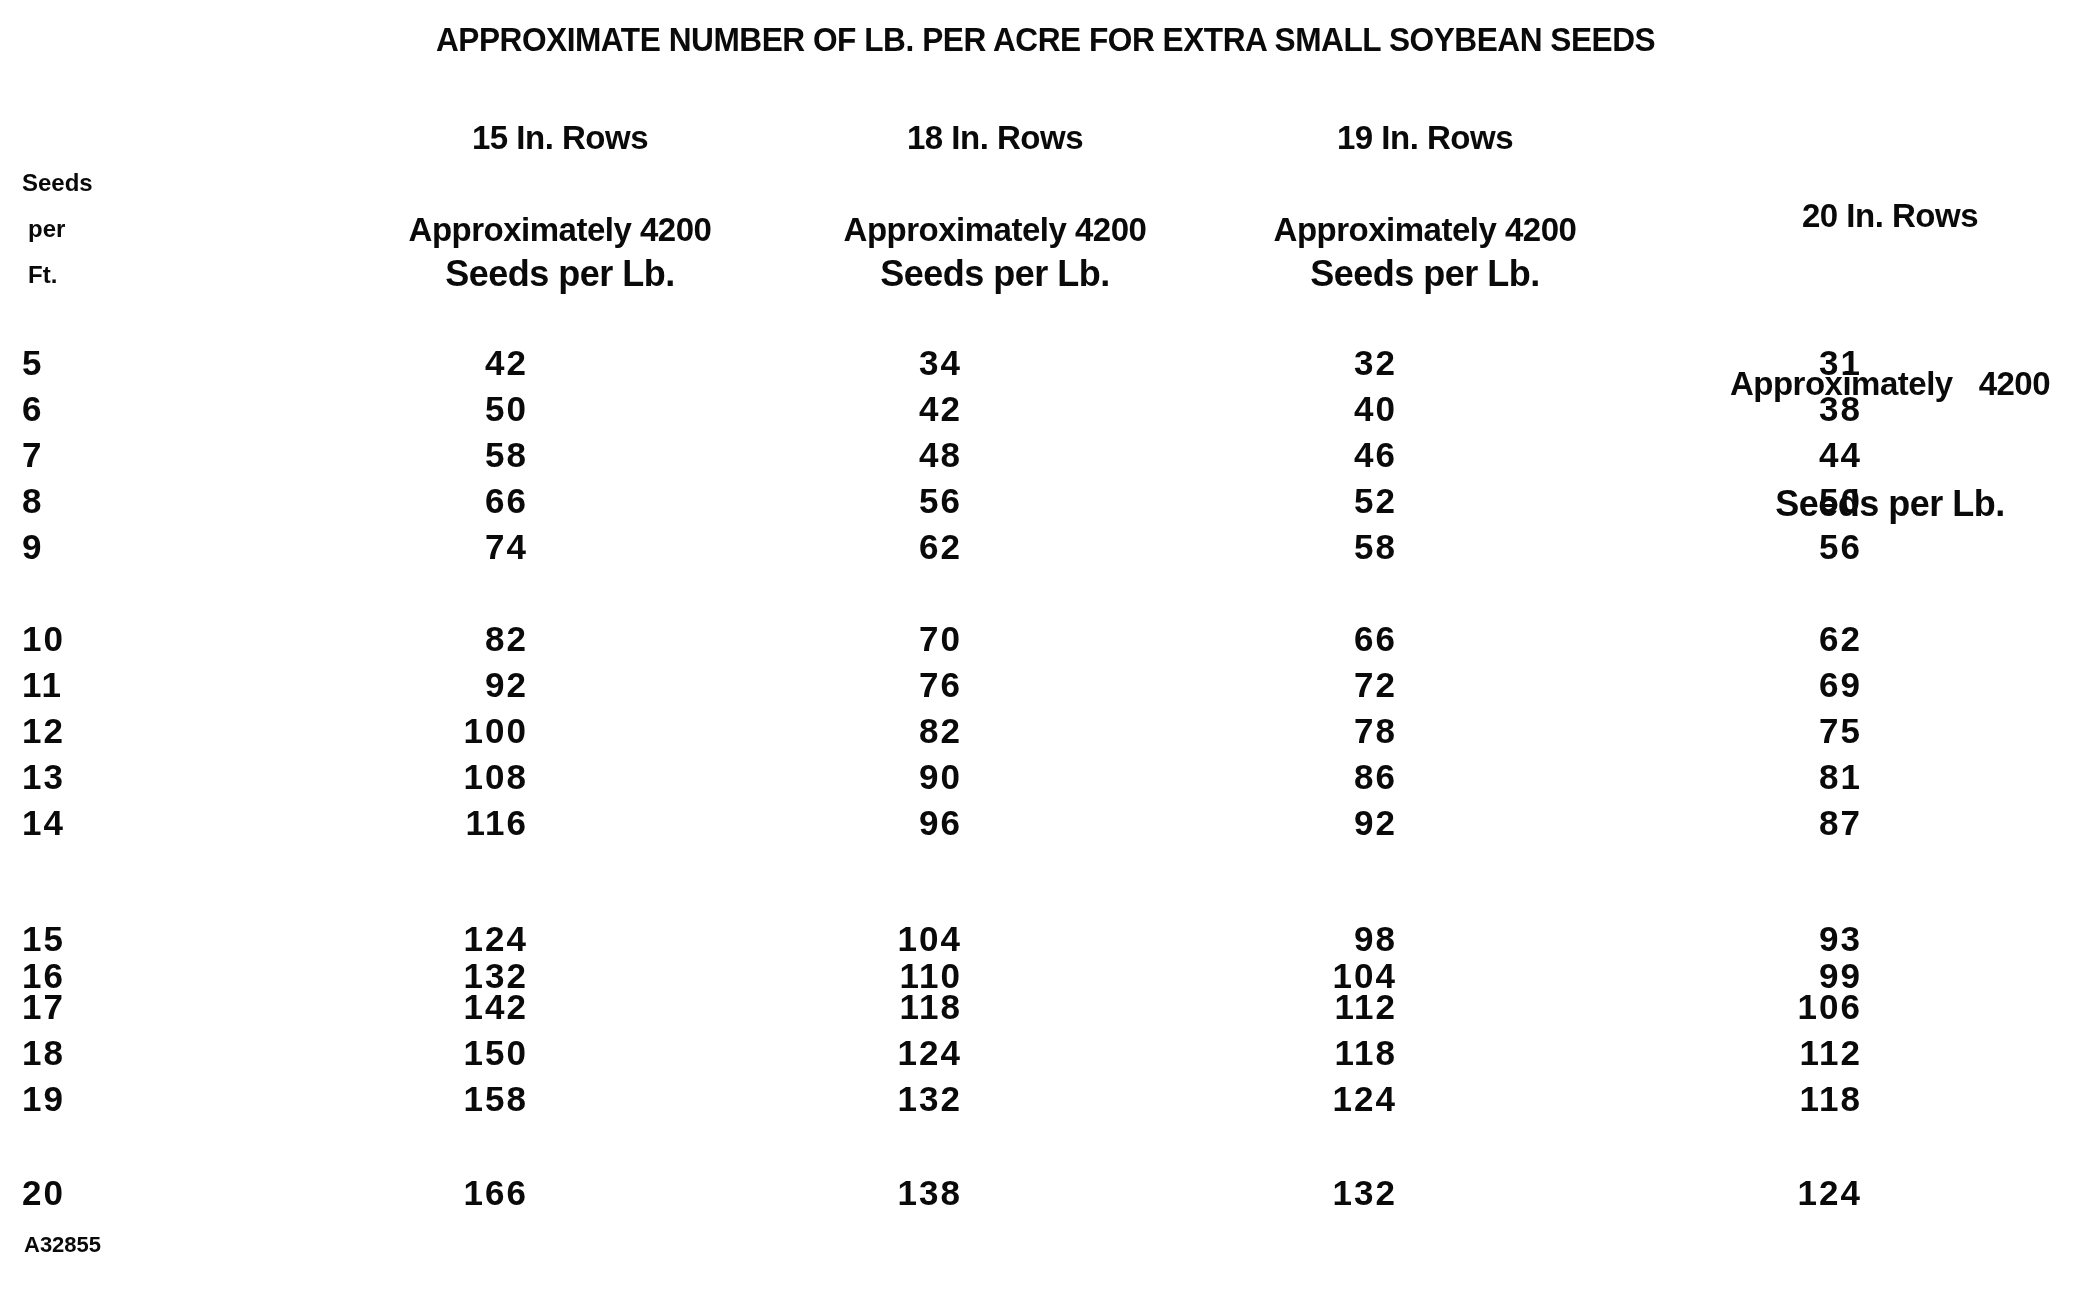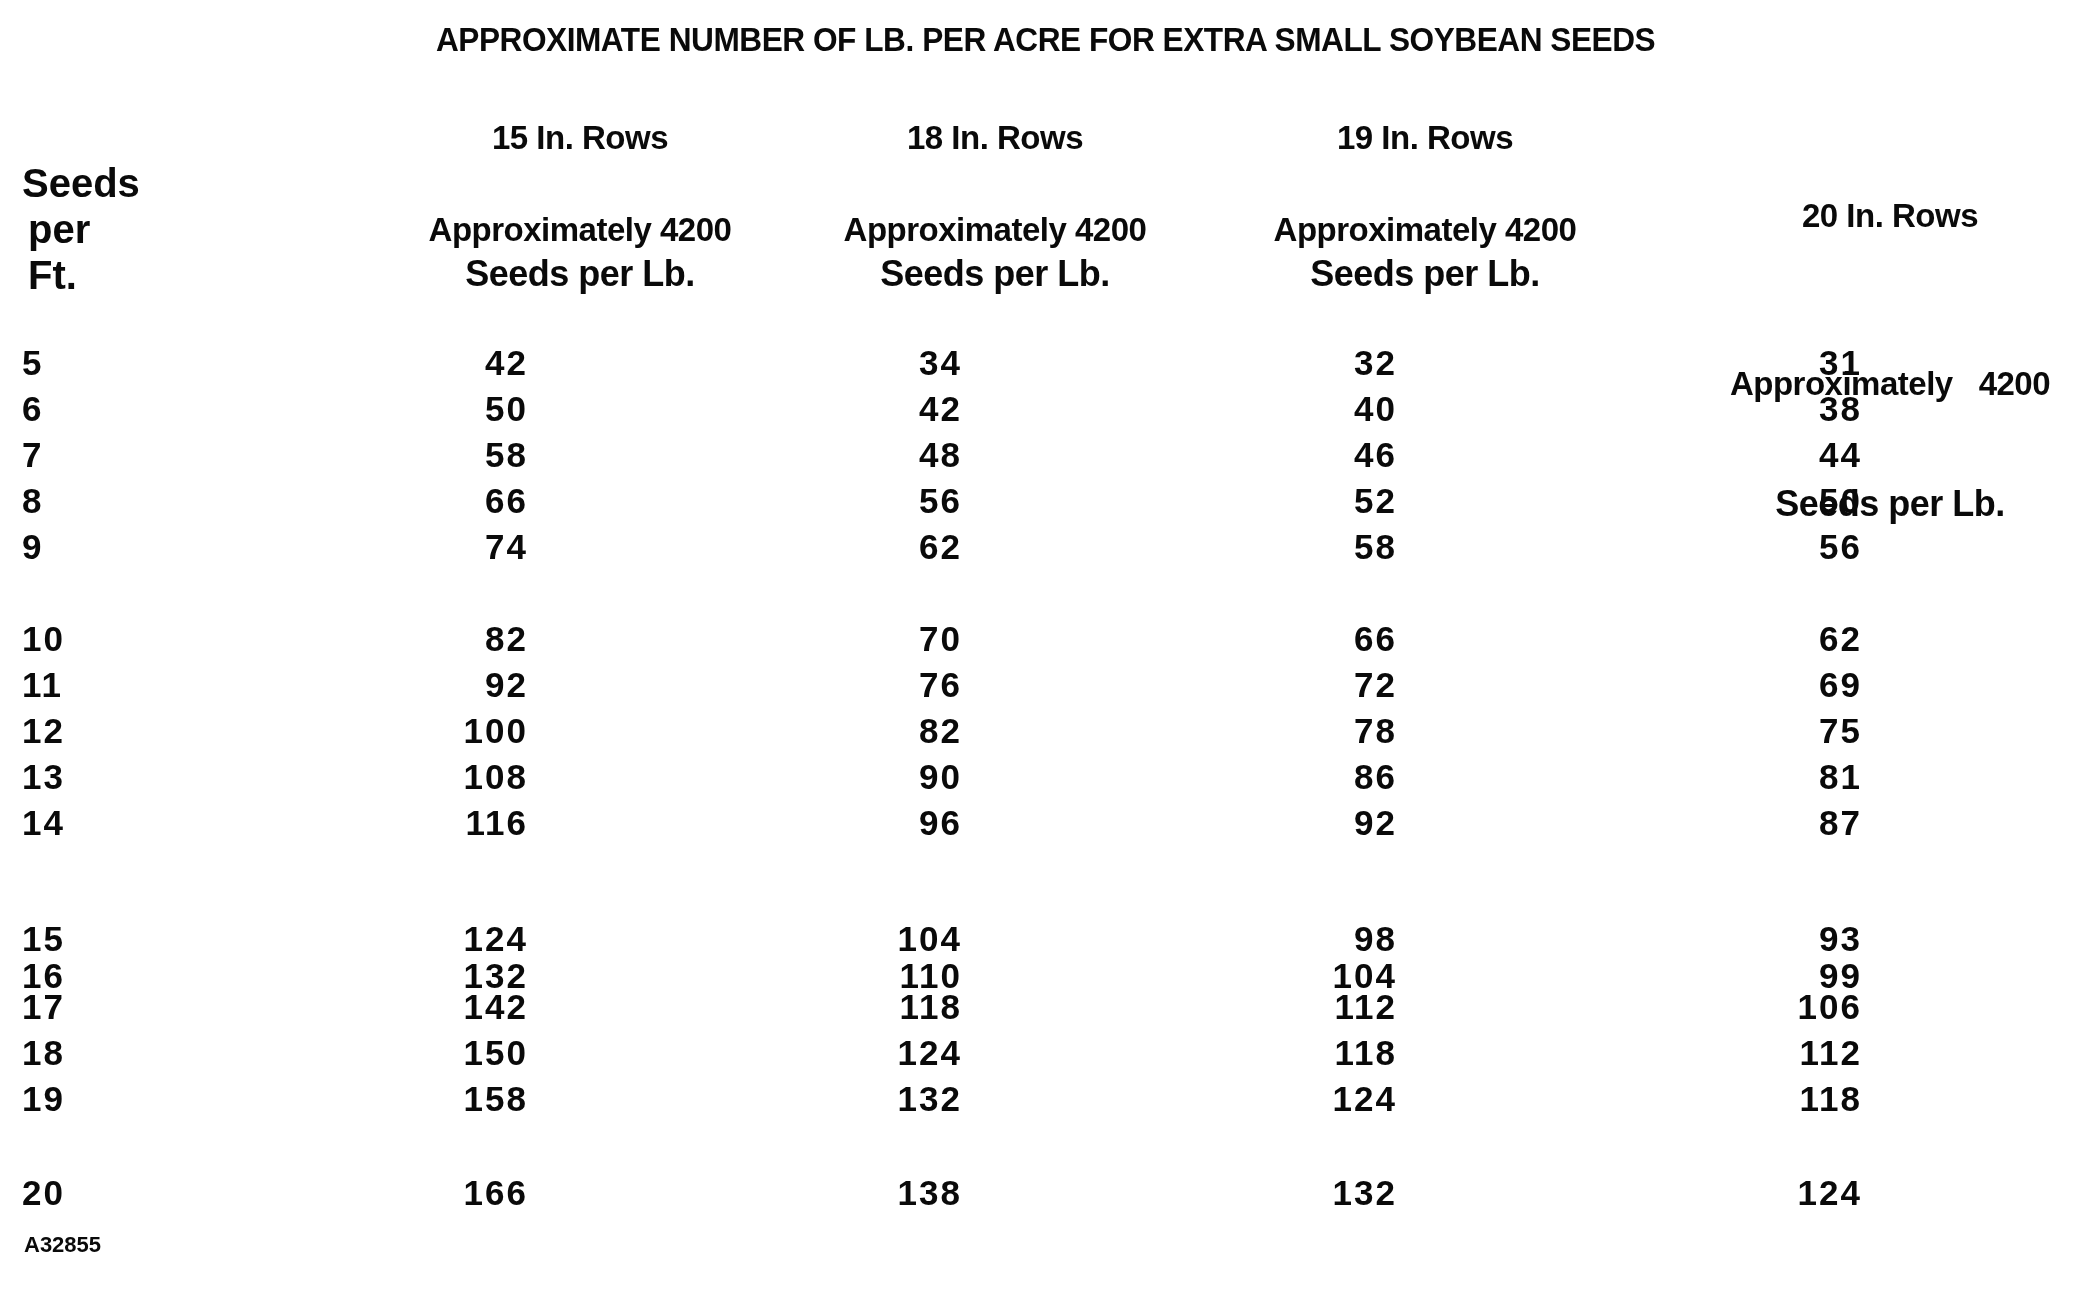--- a/index.html
+++ b/index.html
@@ -49,21 +49,21 @@
       display: block;
       height: 44px;
       line-height: 44px;
       font-size: 36px;
     }
     .stub-header {
       position: absolute;
       left: 22px;
       top: 160px;
       font-weight: bold;
-      font-size: 40px;
+      font-size: 24px;
       line-height: 46px;
     }
     .stub-header span { display: block; }
     .stub-header .indent { padding-left: 6px; }
 
     .row {
       position: absolute;
       left: 0;
       width: 2092px;
       height: 46px;
@@ -96,21 +96,21 @@
 <body>
 
 <div class="title">APPROXIMATE NUMBER OF LB. PER ACRE FOR EXTRA SMALL SOYBEAN SEEDS</div>
 
 <div class="stub-header">
   <span>Seeds</span>
   <span class="indent">per</span>
   <span class="indent">Ft.</span>
 </div>
 
-<div class="col-header" style="left:370px; top:118px; width:420px;">
+<div class="col-header" style="left:350px; top:118px; width:420px;">
   <span class="rows-label">15 In. Rows</span>
   <span class="approx">Approximately 4200</span>
   <span class="seeds-per-lb">Seeds per Lb.</span>
 </div>
 
 <div class="col-header" style="left:800px; top:118px; width:390px;">
   <span class="rows-label">18 In. Rows</span>
   <span class="approx">Approximately 4200</span>
   <span class="seeds-per-lb">Seeds per Lb.</span>
 </div>

